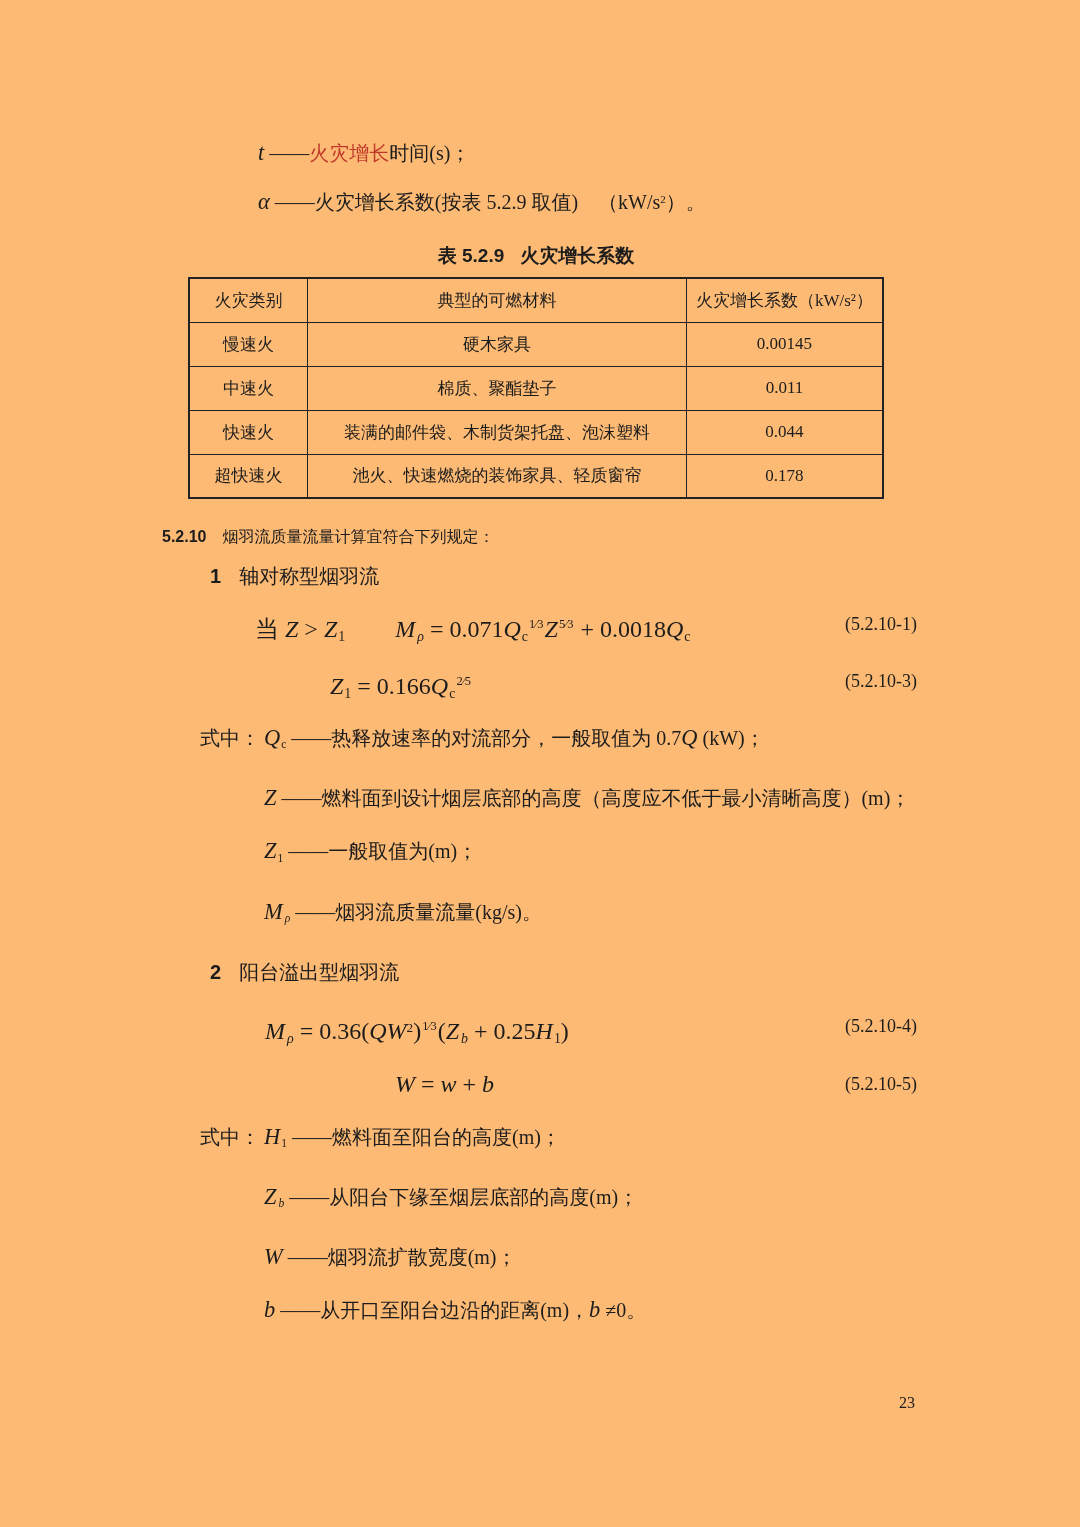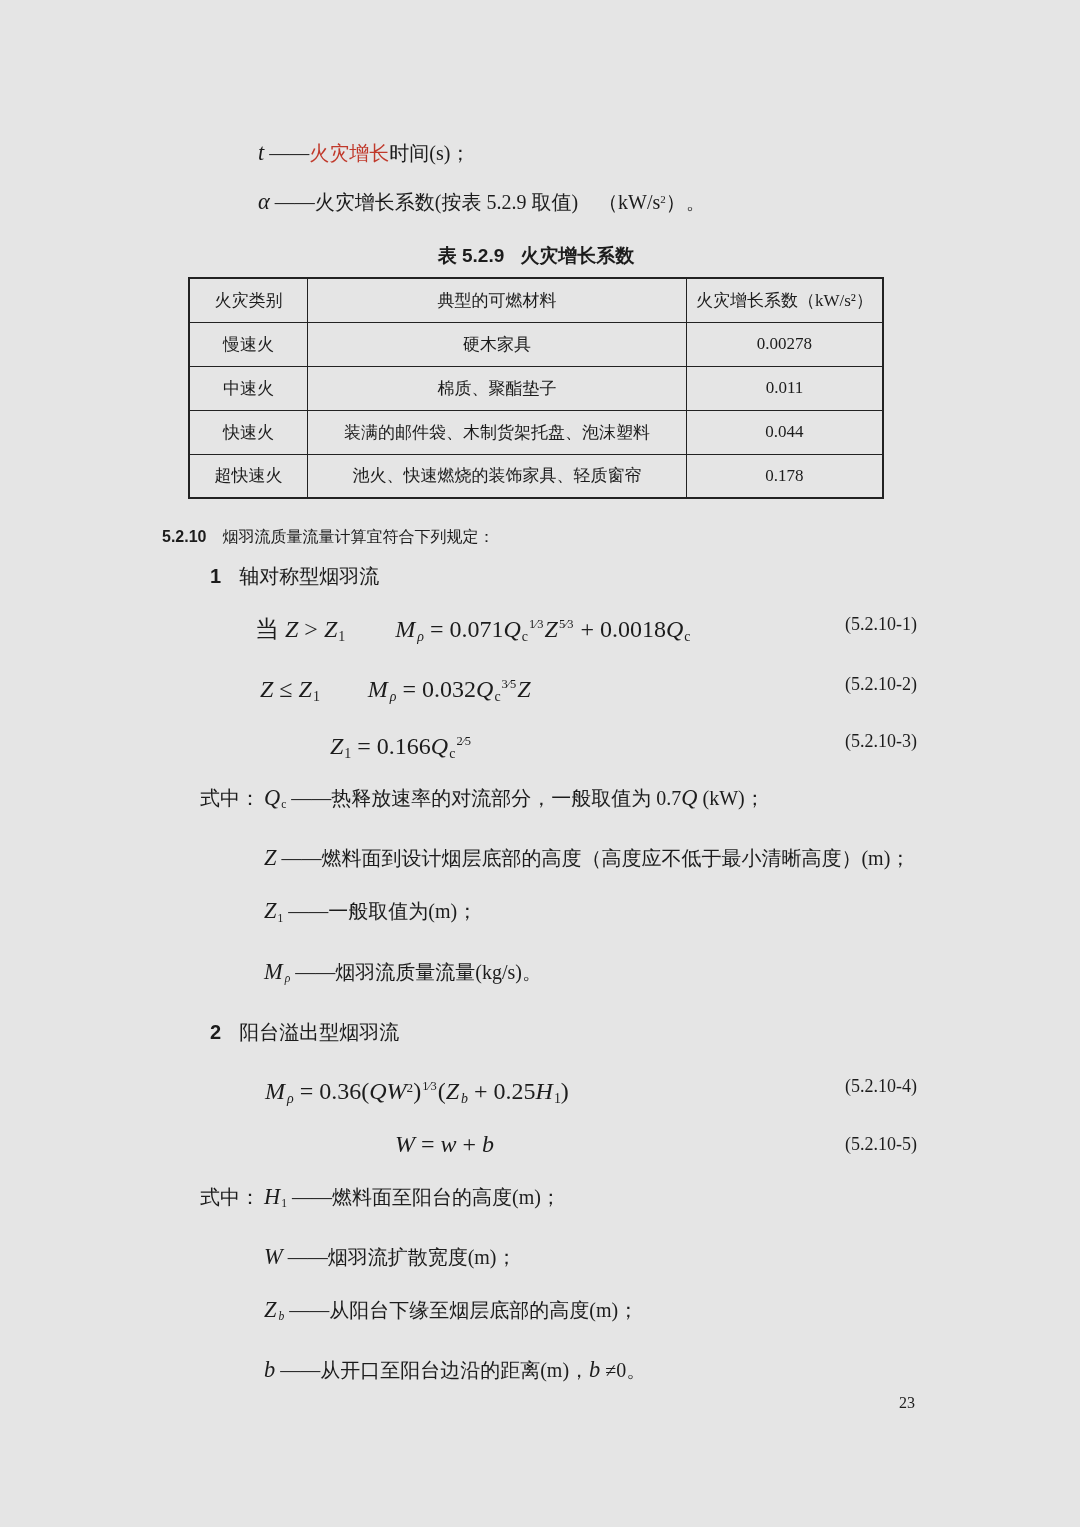--- a/index.html
+++ b/index.html
@@ -1,18 +1,18 @@
 <!DOCTYPE html>
 <html><head>
 <meta charset="utf-8">
 <style>
   * { margin:0; padding:0; box-sizing:border-box; }
   body { background:#ffffff; }
   .page {
-    width:1080px; height:1527px; background:#e5e5e5; position:relative;
+    width:1080px; height:1527px; background:#fdba74; position:relative;
     font-family:"Liberation Serif","DejaVu Serif",serif; color:#1c1c1c;
     overflow:hidden;
   }
   .content { position:relative; margin-left:160px; margin-right:163px; }
 
   
   .tk-i   { font-style:italic; }
   .tk-n   { font-style:normal; }
   .tk-cjk { font-style:normal; }
   .tk-red { font-style:normal; color:#c0392b; }
@@ -105,21 +105,21 @@
         <tr>
           <th class="col-cat">火灾类别</th>
           <th class="col-mat">典型的可燃材料</th>
           <th class="col-coef">火灾增长系数（kW/s²）</th>
         </tr>
       </thead>
       <tbody>
         <tr>
           <td>慢速火</td>
           <td>硬木家具</td>
-          <td>0.00278</td>
+          <td>0.00145</td>
         </tr>
         <tr>
           <td>中速火</td>
           <td>棉质、聚酯垫子</td>
           <td>0.011</td>
         </tr>
         <tr>
           <td>快速火</td>
           <td>装满的邮件袋、木制货架托盘、泡沫塑料</td>
           <td>0.044</td>
@@ -139,25 +139,20 @@
     <div class="item item-1">
       <span class="num">1</span><span class="txt">轴对称型烟羽流</span>
     </div>
 
     <div class="eq-row f1">
       <span class="eq-cond"><span class="tk-cjk">当 </span><span class="tk-i">Z</span><span class="tk-n"> &gt; </span><span class="tk-i">Z</span><span class="tk-sub">1</span></span>
       <span class="eq-body"><span class="tk-i">M</span><span class="tk-isub">ρ</span><span class="tk-n"> = 0.071</span><span class="tk-i">Q</span><span class="tk-sub">c</span><span class="tk-fsup">1⁄3</span><span class="tk-i">Z</span><span class="tk-fsup">5⁄3</span><span class="tk-n"> + 0.0018</span><span class="tk-i">Q</span><span class="tk-sub">c</span></span>
       <span class="eq-num">(5.2.10-1)</span>
     </div>
 
-    <div class="eq-row f2">
-      <span class="eq-cond"><span class="tk-i">Z</span><span class="tk-n"> ≤ </span><span class="tk-i">Z</span><span class="tk-sub">1</span></span>
-      <span class="eq-body"><span class="tk-i">M</span><span class="tk-isub">ρ</span><span class="tk-n"> = 0.032</span><span class="tk-i">Q</span><span class="tk-sub">c</span><span class="tk-fsup">3⁄5</span><span class="tk-i">Z</span></span>
-      <span class="eq-num">(5.2.10-2)</span>
-    </div>
 
     <div class="eq-row f3">
       <span class="eq-body"><span class="tk-i">Z</span><span class="tk-sub">1</span><span class="tk-n"> = 0.166</span><span class="tk-i">Q</span><span class="tk-sub">c</span><span class="tk-fsup">2⁄5</span></span>
       <span class="eq-num">(5.2.10-3)</span>
     </div>
 
     <div class="defs defs-1">
       <div class="defline">
         <span class="def-prefix">式中：</span>
         <span class="def-body"><span class="tk-i">Q</span><span class="tk-sub">c</span><span class="tk-cjk"> ——热释放速率的对流部分，一般取值为 0.7</span><span class="tk-i">Q</span><span class="tk-n"> (kW)；</span></span>
@@ -190,25 +185,25 @@
       <span class="eq-num">(5.2.10-5)</span>
     </div>
 
     <div class="defs defs-2">
       <div class="defline">
         <span class="def-prefix">式中：</span>
         <span class="def-body"><span class="tk-i">H</span><span class="tk-sub">1</span><span class="tk-cjk"> ——燃料面至阳台的高度</span><span class="tk-n">(m)；</span></span>
       </div>
       <div class="defline">
         <span class="def-prefix"></span>
+        <span class="def-body"><span class="tk-i">Z</span><span class="tk-isub">b</span><span class="tk-cjk"> ——从阳台下缘至烟层底部的高度</span><span class="tk-n">(m)；</span></span>
+      </div>
+      <div class="defline">
+        <span class="def-prefix"></span>
         <span class="def-body"><span class="tk-i">W</span><span class="tk-cjk"> ——烟羽流扩散宽度</span><span class="tk-n">(m)；</span></span>
-      </div>
-      <div class="defline">
-        <span class="def-prefix"></span>
-        <span class="def-body"><span class="tk-i">Z</span><span class="tk-isub">b</span><span class="tk-cjk"> ——从阳台下缘至烟层底部的高度</span><span class="tk-n">(m)；</span></span>
       </div>
       <div class="defline">
         <span class="def-prefix"></span>
         <span class="def-body"><span class="tk-i">b</span><span class="tk-cjk"> ——从开口至阳台边沿的距离</span><span class="tk-n">(m)，</span><span class="tk-i">b</span><span class="tk-n"> ≠0。</span></span>
       </div>
     </div>
 
   </div>
 
   <div class="page-number">23</div>

